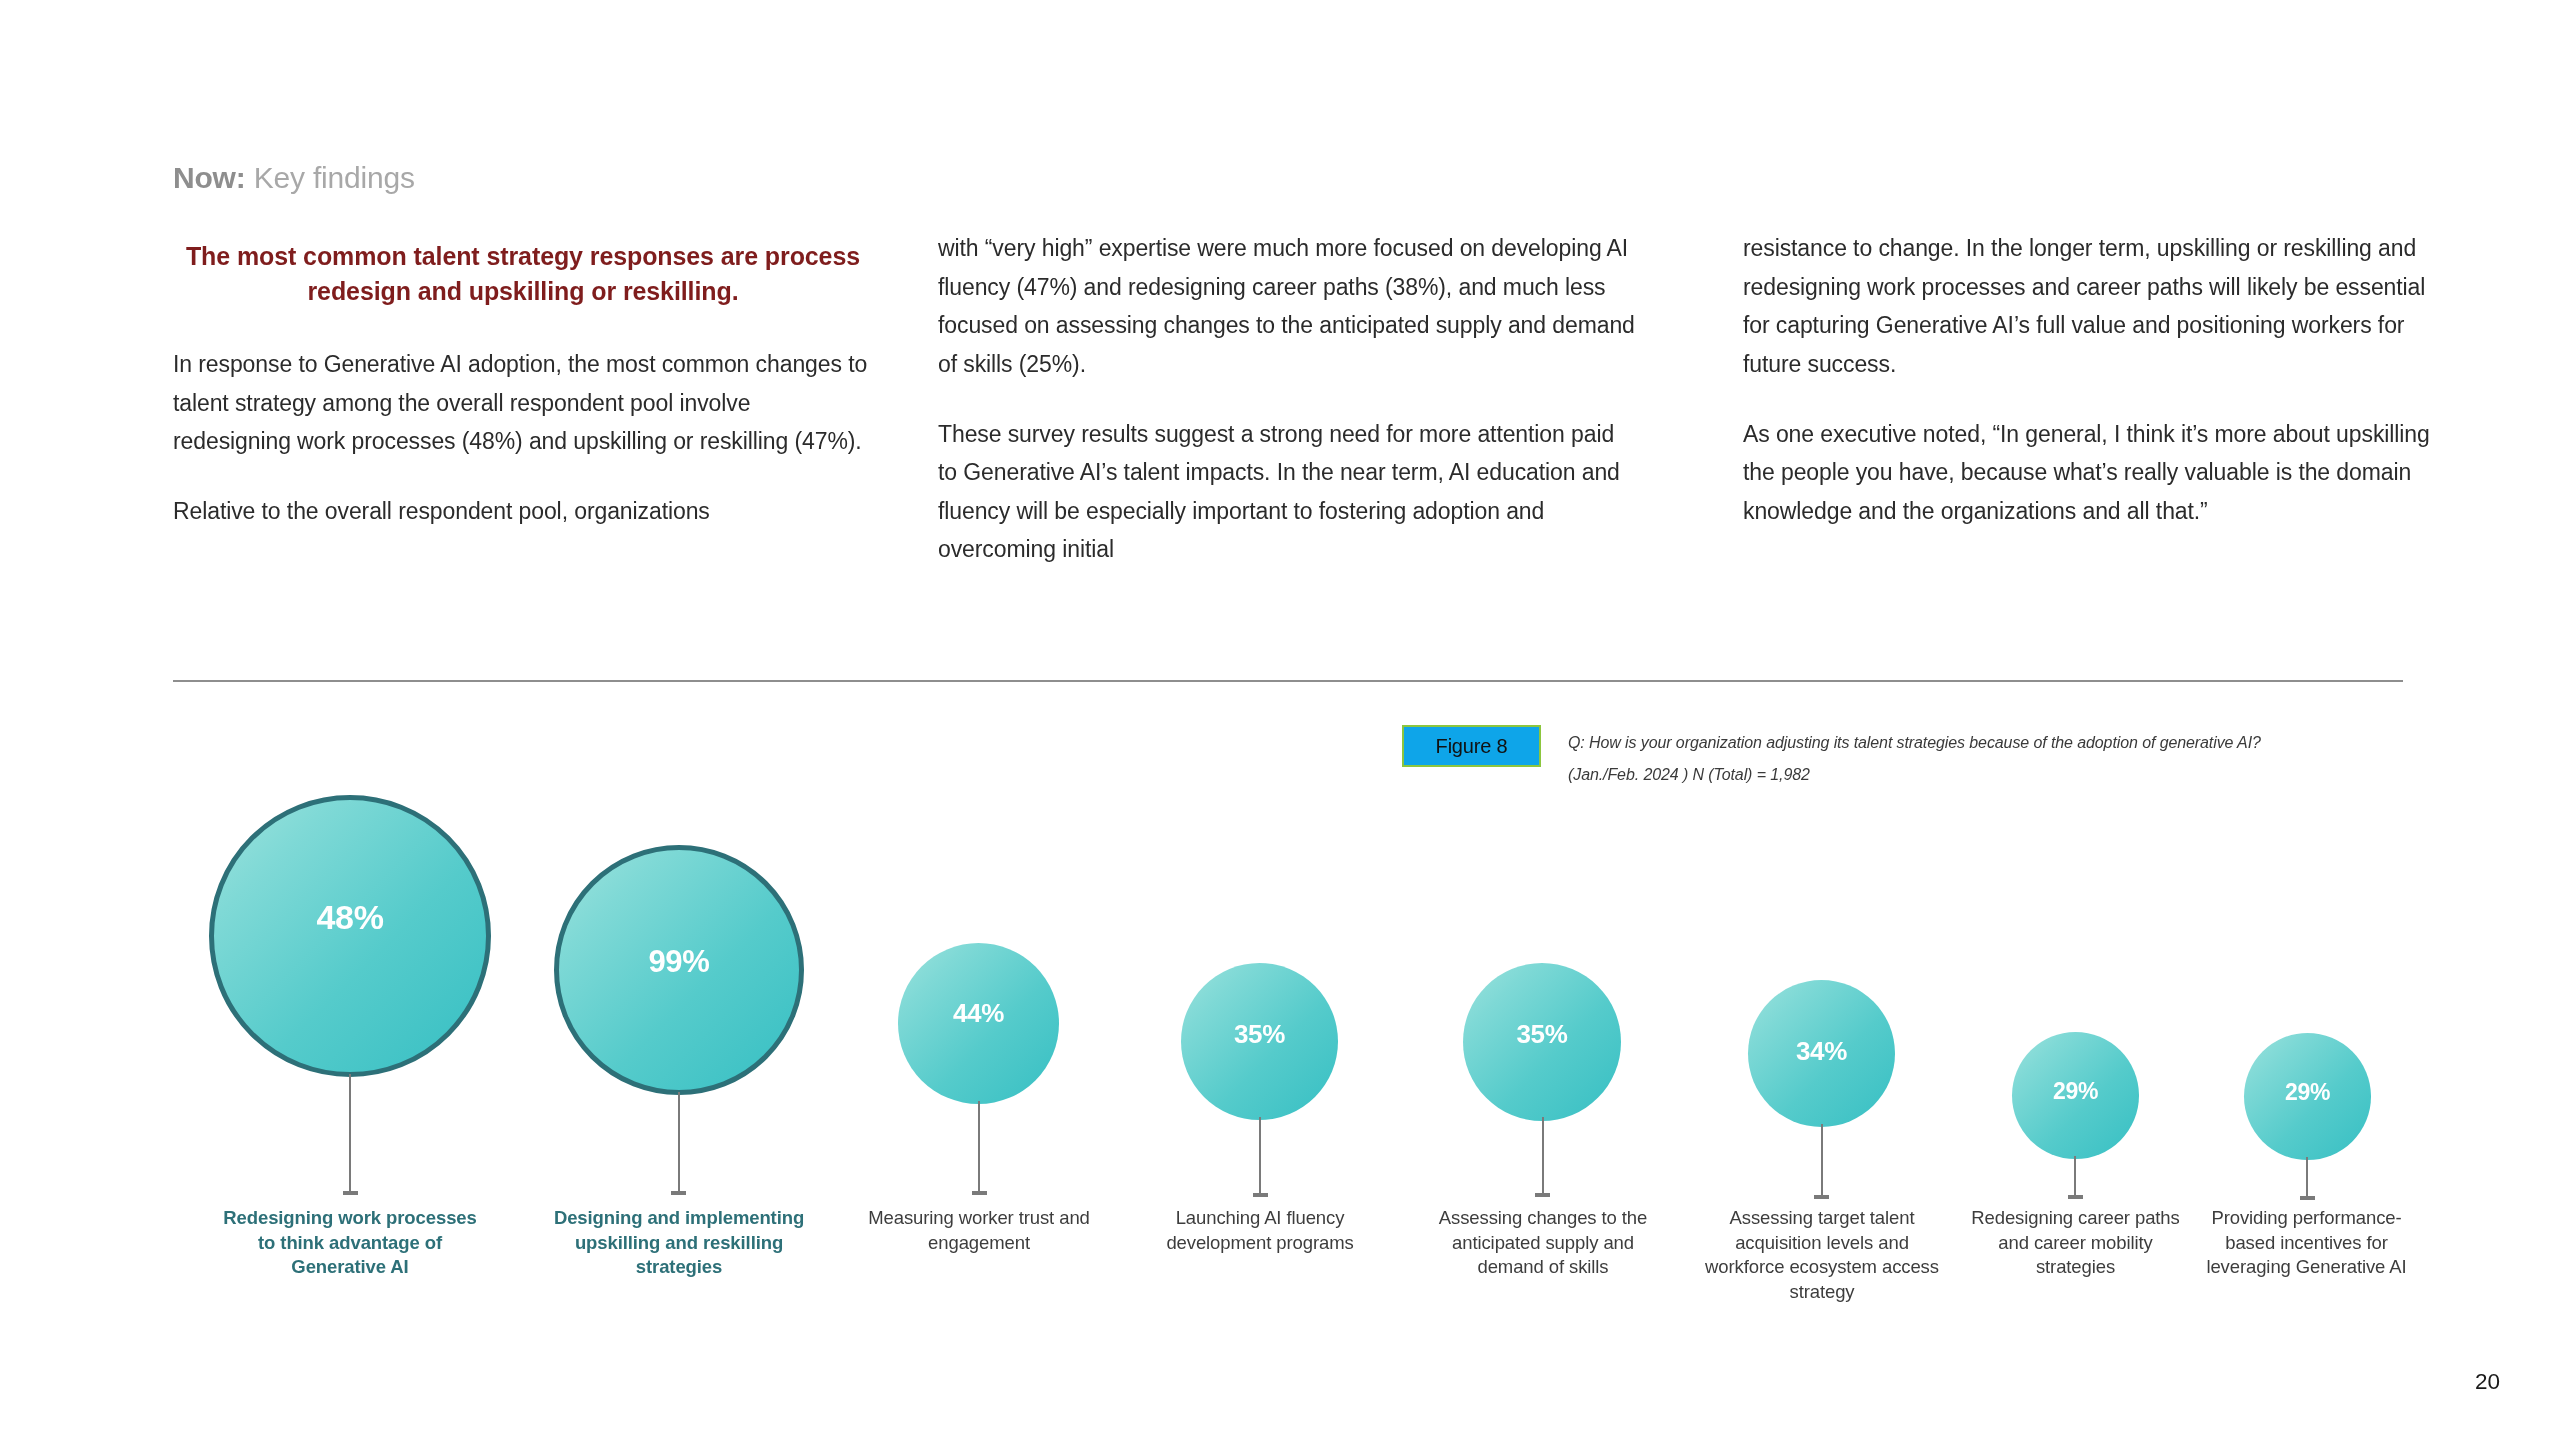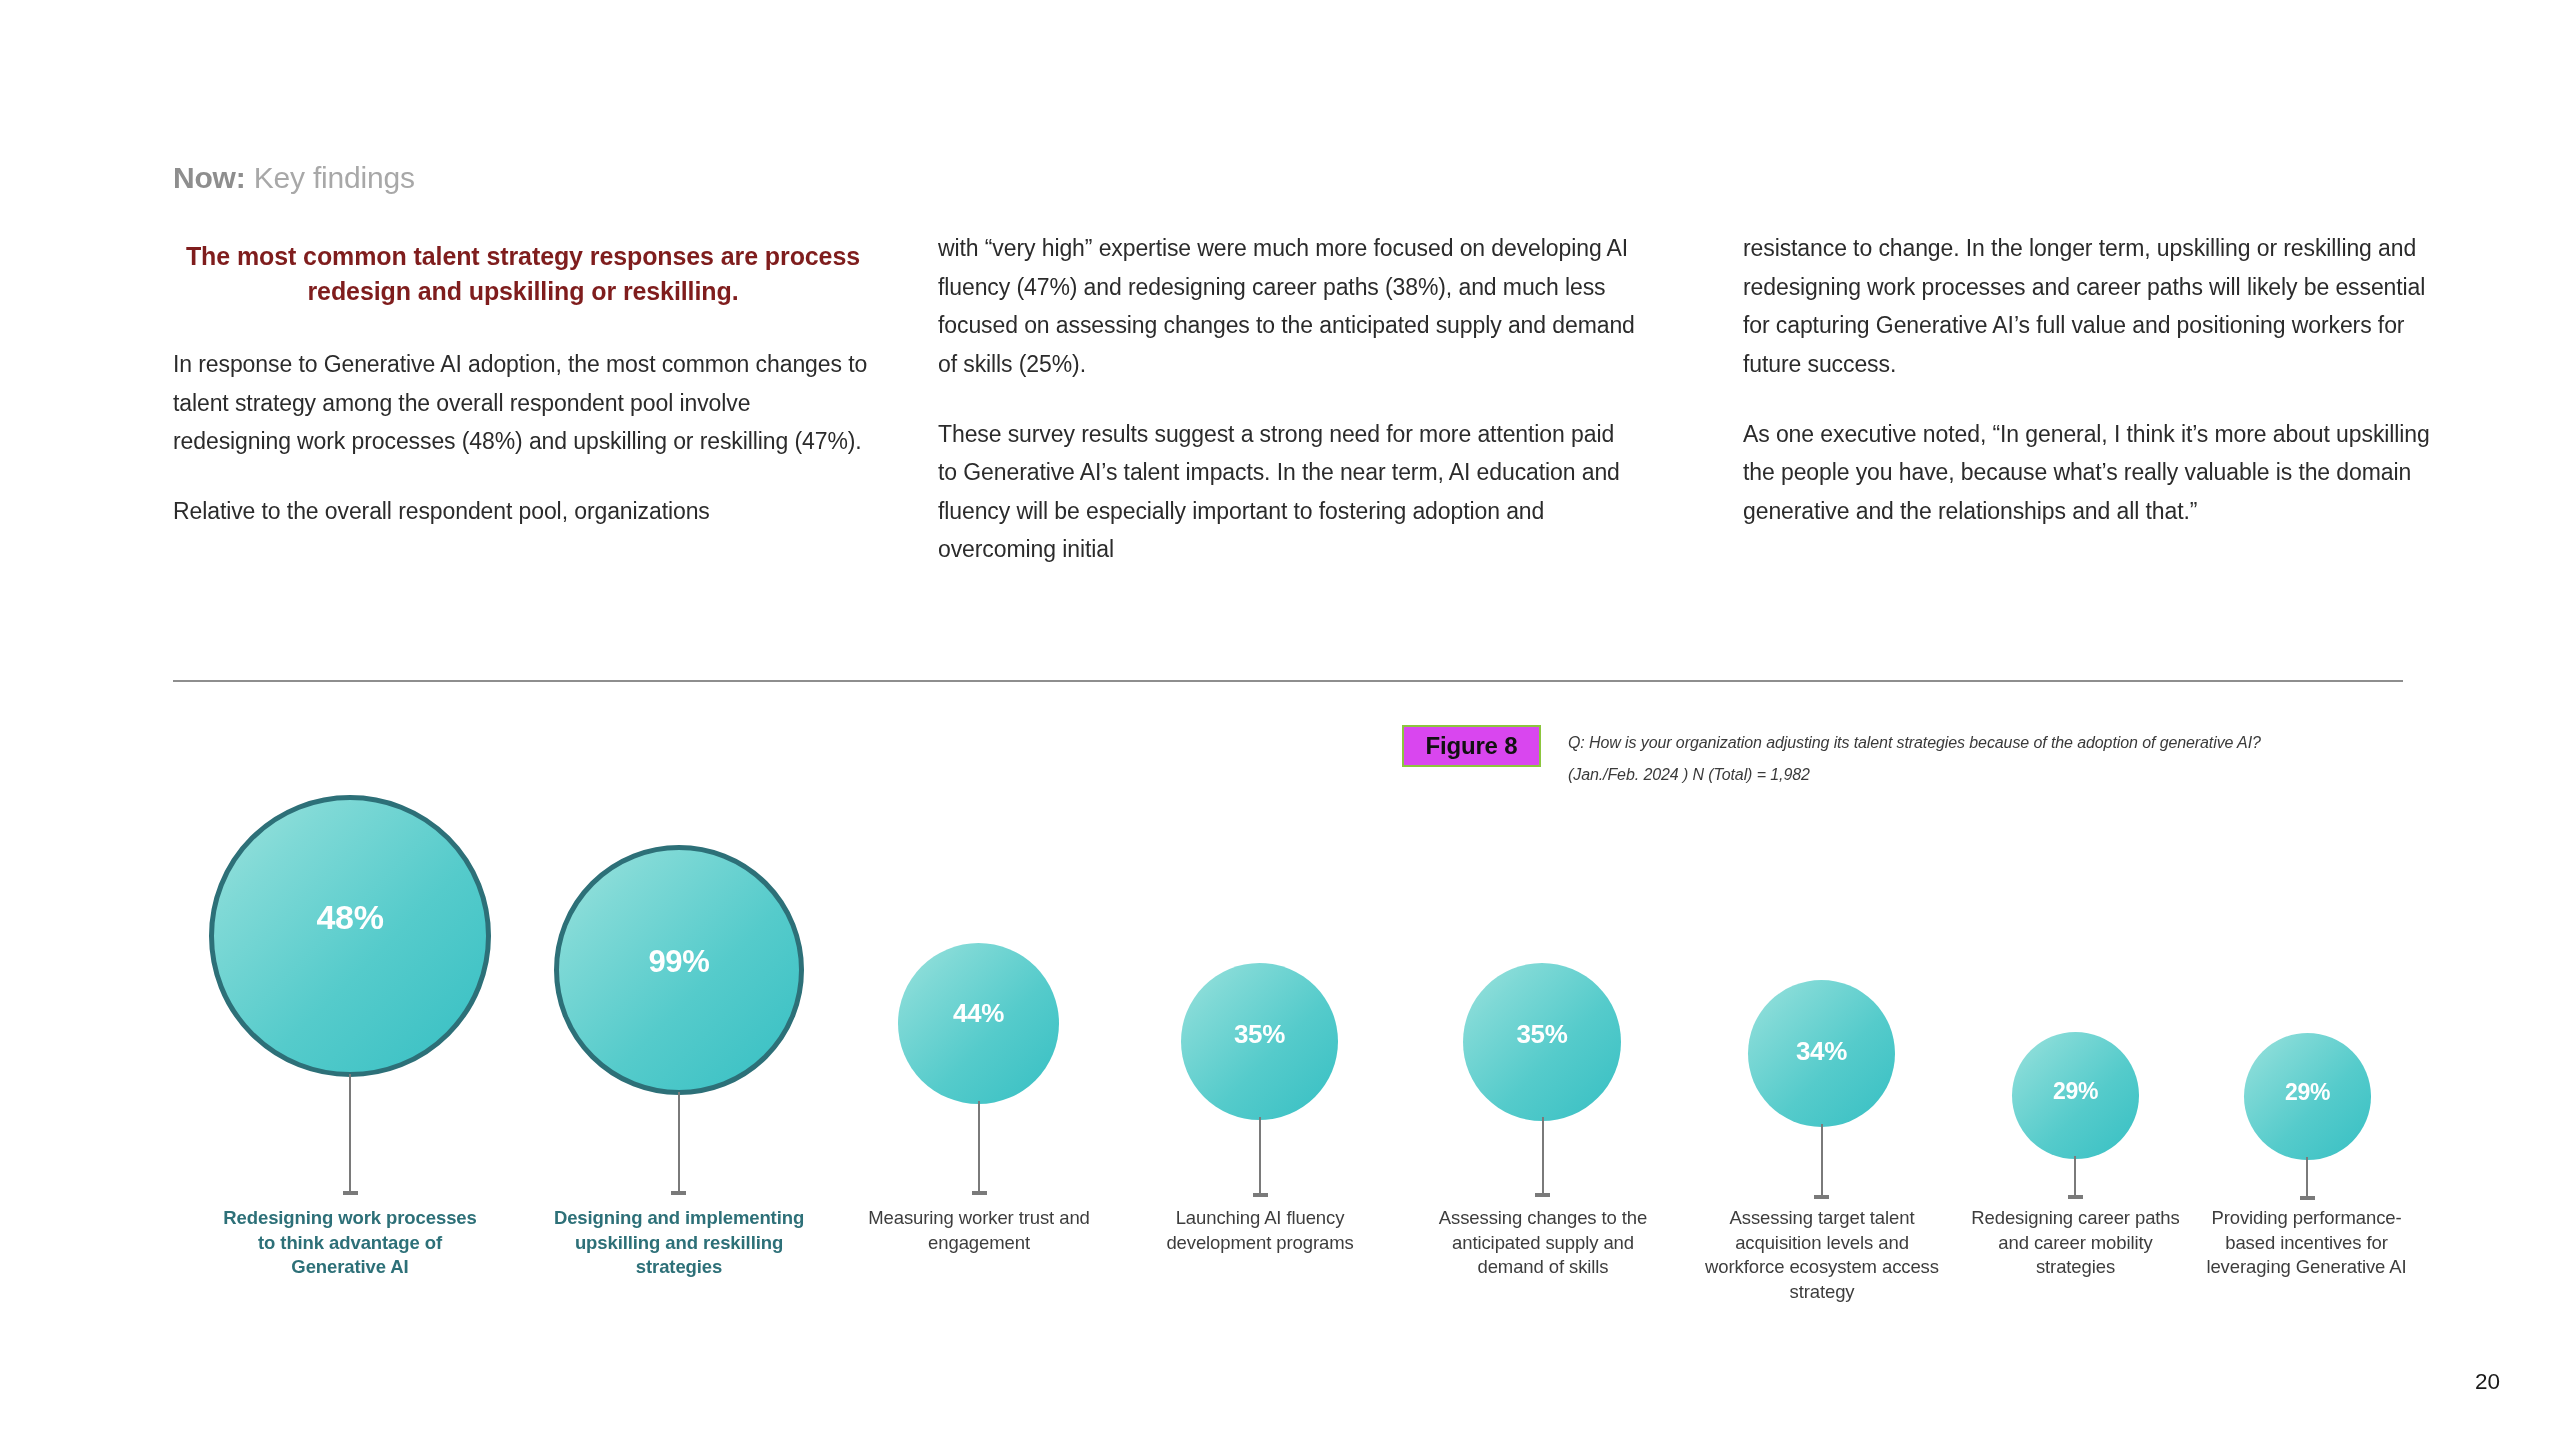--- a/index.html
+++ b/index.html
@@ -43,23 +43,23 @@
   }
 
   
   .chart-title{
     position:absolute;left:171px;top:716px;
     font-size:35px;color:#333333;font-weight:400;letter-spacing:-0.2px;
     white-space:nowrap;
   }
   .fig-badge{
     position:absolute;left:1402px;top:725px;
-    width:135px;height:38px;border:2.4px solid #8CC63E;background:#d946ef;
+    width:135px;height:38px;border:2.4px solid #8CC63E;background:#0ea5e9;
     display:flex;align-items:center;justify-content:center;
-    font-size:24px;font-weight:bold;color:#111;letter-spacing:-0.2px;
+    font-size:20px;font-weight:normal;color:#111;letter-spacing:-0.2px;
   }
   .fig-q{
     position:absolute;left:1568px;top:731px;width:869px;
     font-size:16px;font-style:italic;color:#3a3a3a;line-height:1.55;
     letter-spacing:-0.1px;
   }
   .fig-q .q2{display:block;margin-top:7.2px;}
 
   
   .chart{position:absolute;left:0;top:0;width:2576px;height:1449px;}
@@ -116,21 +116,21 @@
       <p class="para">Relative to the overall respondent pool, organizations</p>
     </div>
 
     <div class="col col-2">
       <p class="para">with “very high” expertise were much more focused on developing AI fluency (47%) and redesigning career paths (38%), and much less focused on assessing changes to the anticipated supply and demand of skills (25%).</p>
       <p class="para">These survey results suggest a strong need for more attention paid to Generative AI’s talent impacts. In the near term, AI education and fluency will be especially important to fostering adoption and overcoming initial</p>
     </div>
 
     <div class="col col-3">
       <p class="para">resistance to change. In the longer term, upskilling or reskilling and redesigning work processes and career paths will likely be essential for capturing Generative AI’s full value and positioning workers for future success.</p>
-      <p class="para">As one executive noted, “In general, I think it’s more about upskilling the people you have, because what’s really valuable is the domain generative and the relationships and all that.”</p>
+      <p class="para">As one executive noted, “In general, I think it’s more about upskilling the people you have, because what’s really valuable is the domain knowledge and the organizations and all that.”</p>
     </div>
 
   </div>
 
   <div class="divider"></div>
 
 
   <div class="fig-badge">
     <span>Figure 8</span>
   </div>

